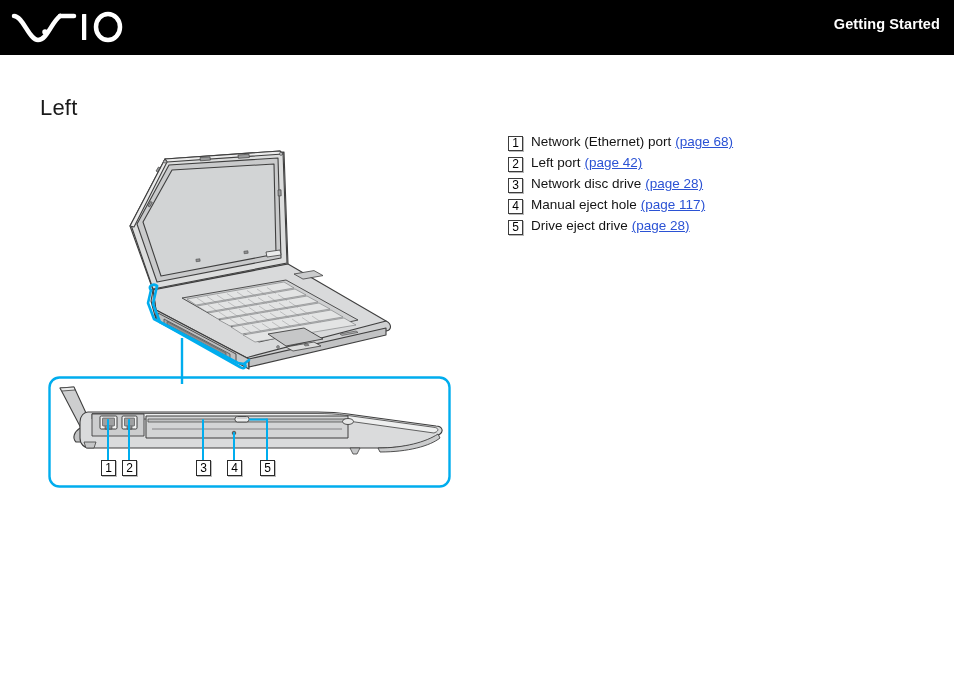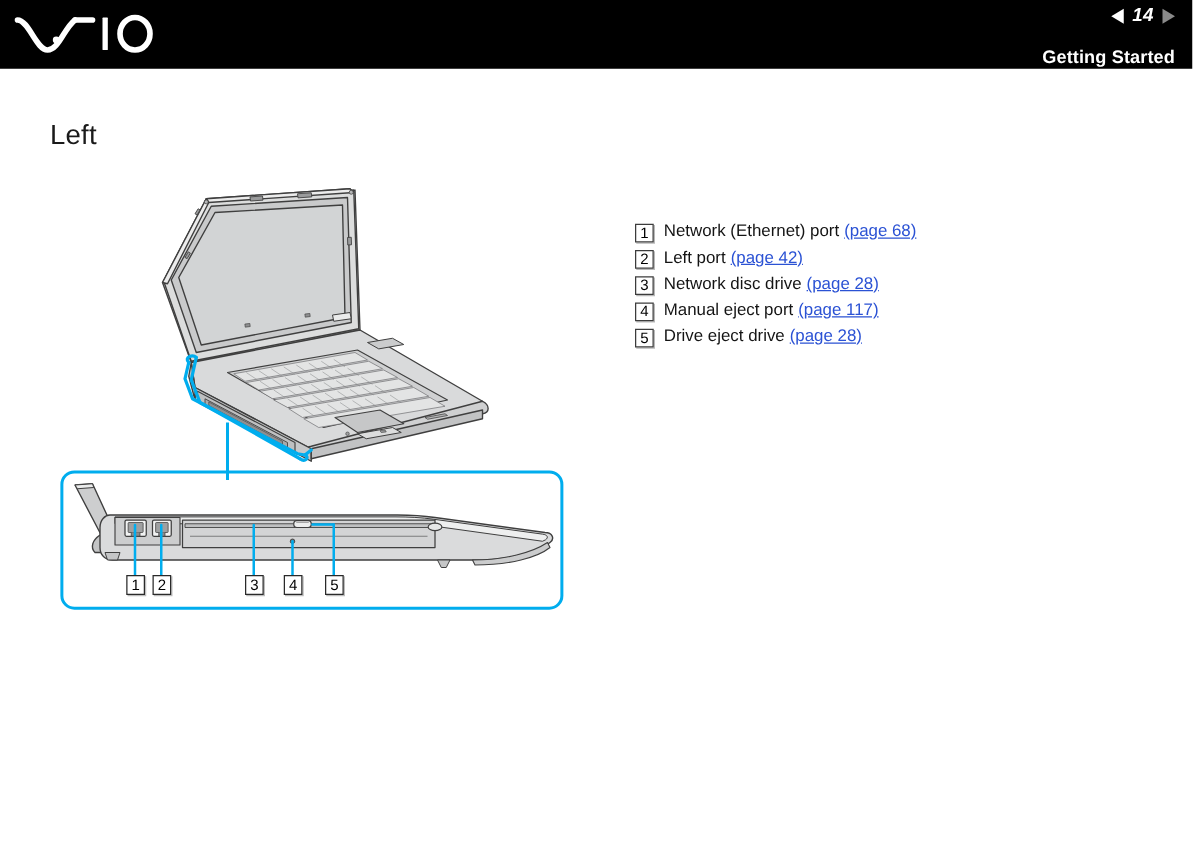--- a/index.html
+++ b/index.html
@@ -108,21 +108,20 @@
     margin-right: 8px;
     position: relative;
     top: 1px;
     flex: 0 0 auto;
     font-family: "Liberation Sans", sans-serif;
   }
   .legend-label {
     font-size: 13.5px;
     color: #141414;
     white-space: nowrap;
-    margin-top: 43px;
   }
   .legend-link {
     font-size: 13.5px;
     color: #2b52d4;
     margin-left: 4px;
     white-space: nowrap;
     cursor: pointer;
     text-decoration: underline;
   }
 
@@ -174,25 +173,20 @@
         <path d="M96 26 L 124 26" fill="none" stroke="#ffffff" stroke-width="9" stroke-linecap="round"></path>
         <circle cx="66" cy="58" r="5.5" fill="#ffffff"></circle>
 
         <rect x="140" y="22" width="8.5" height="52" fill="#ffffff" rx="1"></rect>
 
         <ellipse cx="192" cy="48" rx="24" ry="26" fill="none" stroke="#ffffff" stroke-width="9"></ellipse>
       </svg>
     </div>
 
     <div class="hdr-right">
-      <div class="pagenav">
-        <span class="arrow arrow-left"></span>
-        <span class="pagenum">14</span>
-        <span class="arrow arrow-right"></span>
-      </div>
       <div class="section-name">Getting Started</div>
     </div>
   </div>
 
   <div class="page-title">Left</div>
 
   <div class="legend">
     <div class="legend-row">
       <span class="numbox">1</span>
       <span class="legend-label">Network (Ethernet) port</span>
@@ -203,21 +197,21 @@
       <span class="legend-label">Left port</span>
       <span class="legend-link">(page 42)</span>
     </div>
     <div class="legend-row">
       <span class="numbox">3</span>
       <span class="legend-label">Network disc drive</span>
       <span class="legend-link">(page 28)</span>
     </div>
     <div class="legend-row">
       <span class="numbox">4</span>
-      <span class="legend-label">Manual eject port</span>
+      <span class="legend-label">Manual eject hole</span>
       <span class="legend-link">(page 117)</span>
     </div>
     <div class="legend-row">
       <span class="numbox">5</span>
       <span class="legend-label">Drive eject drive</span>
       <span class="legend-link">(page 28)</span>
     </div>
   </div>
 
   <div class="illus-top">

